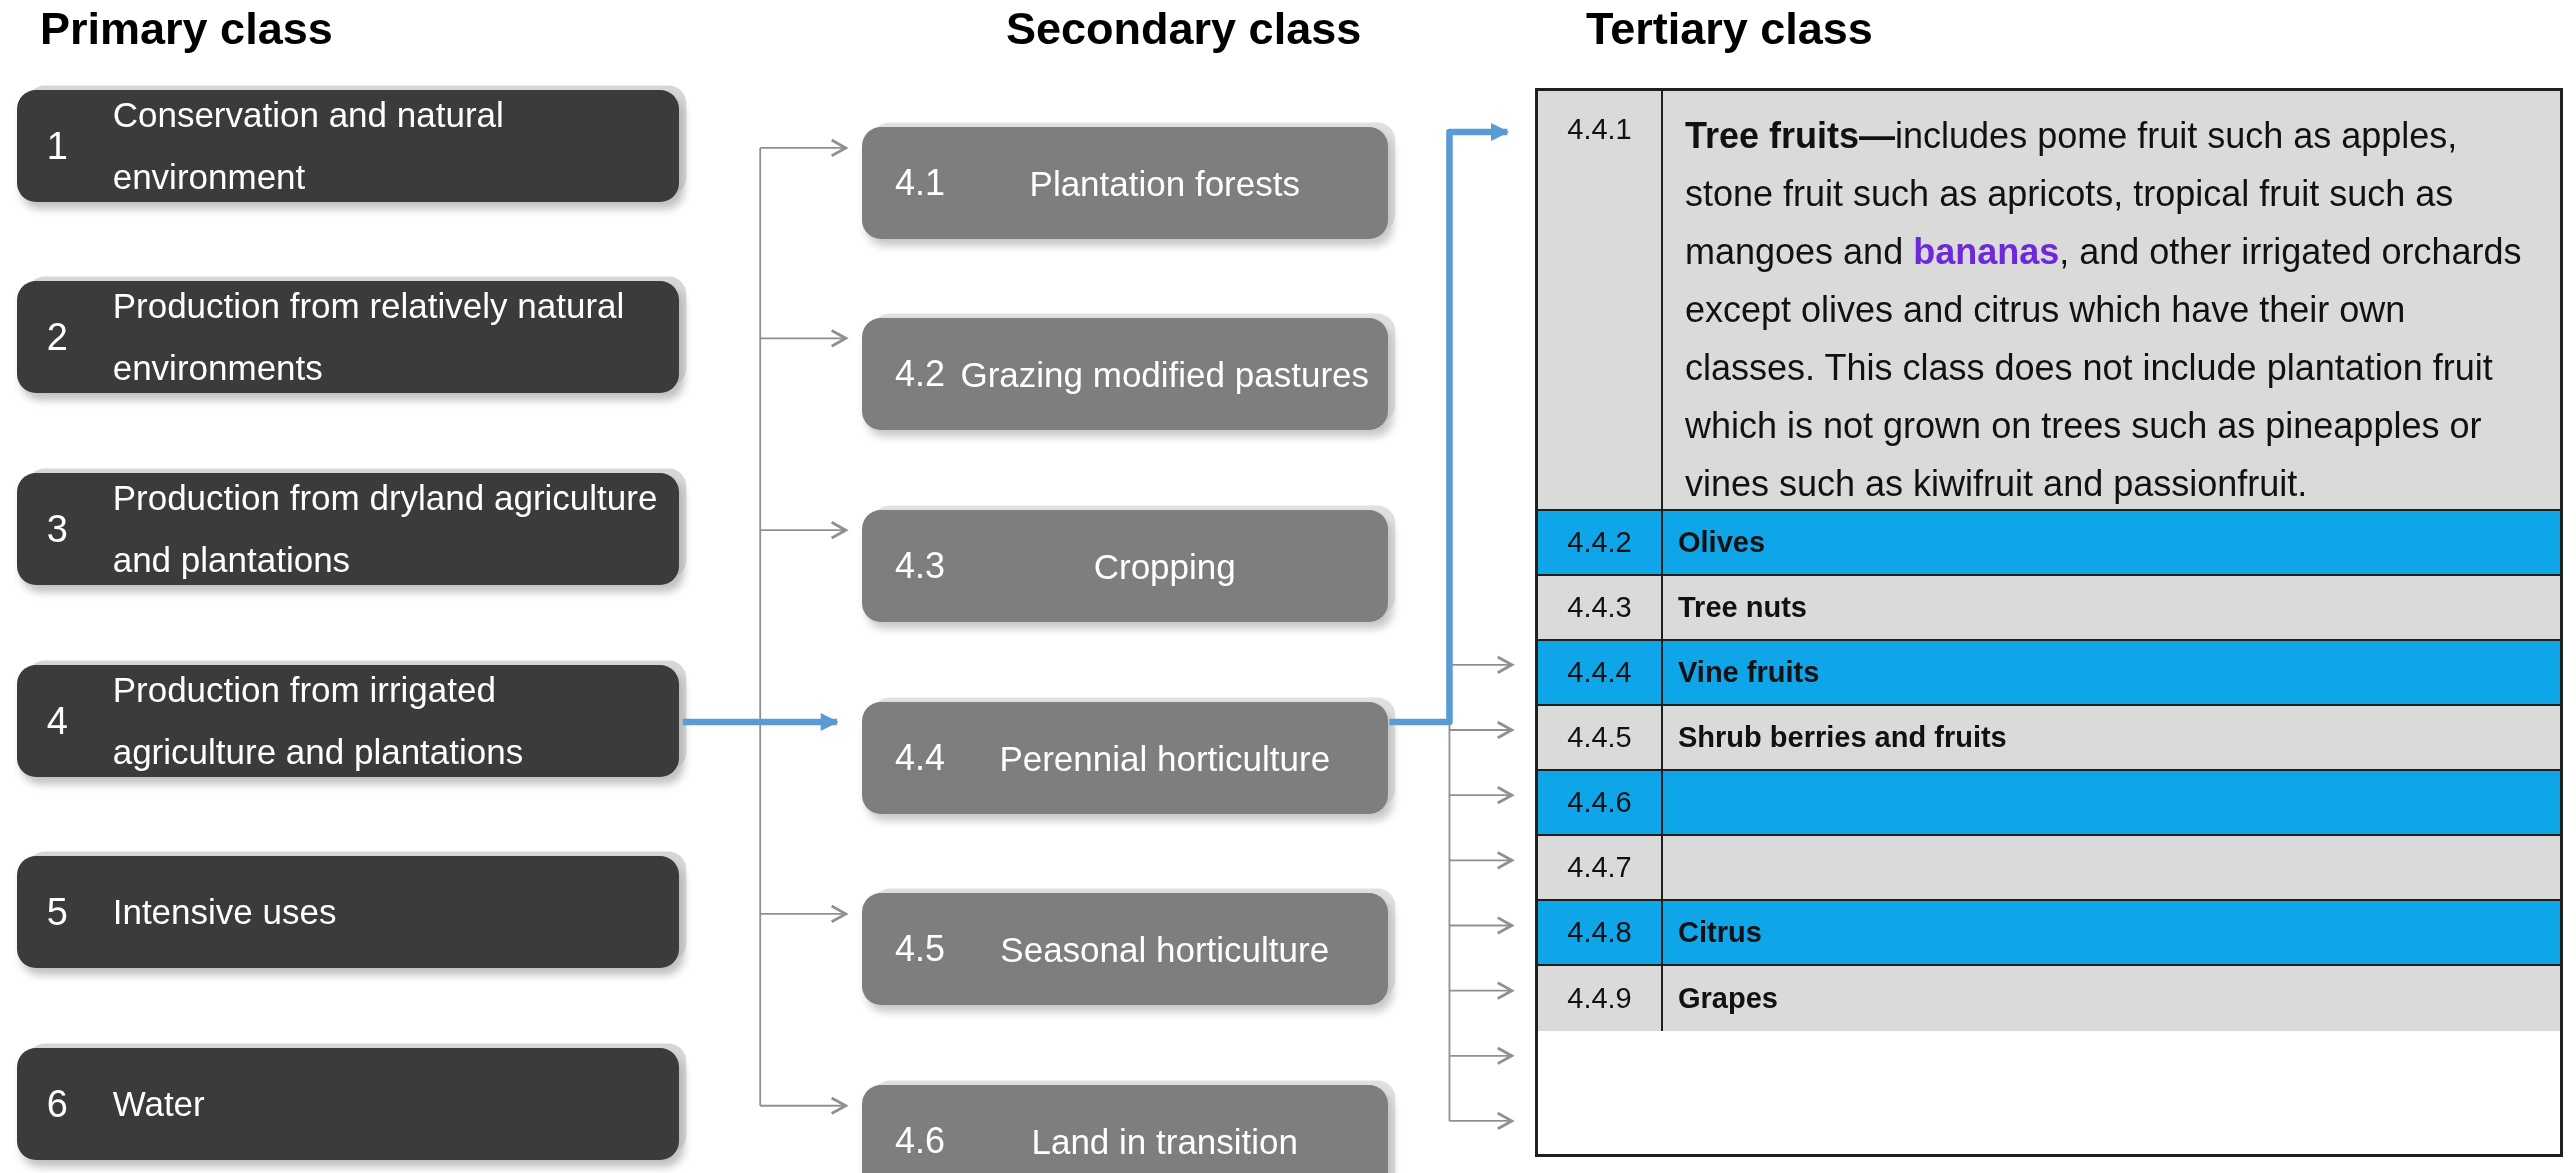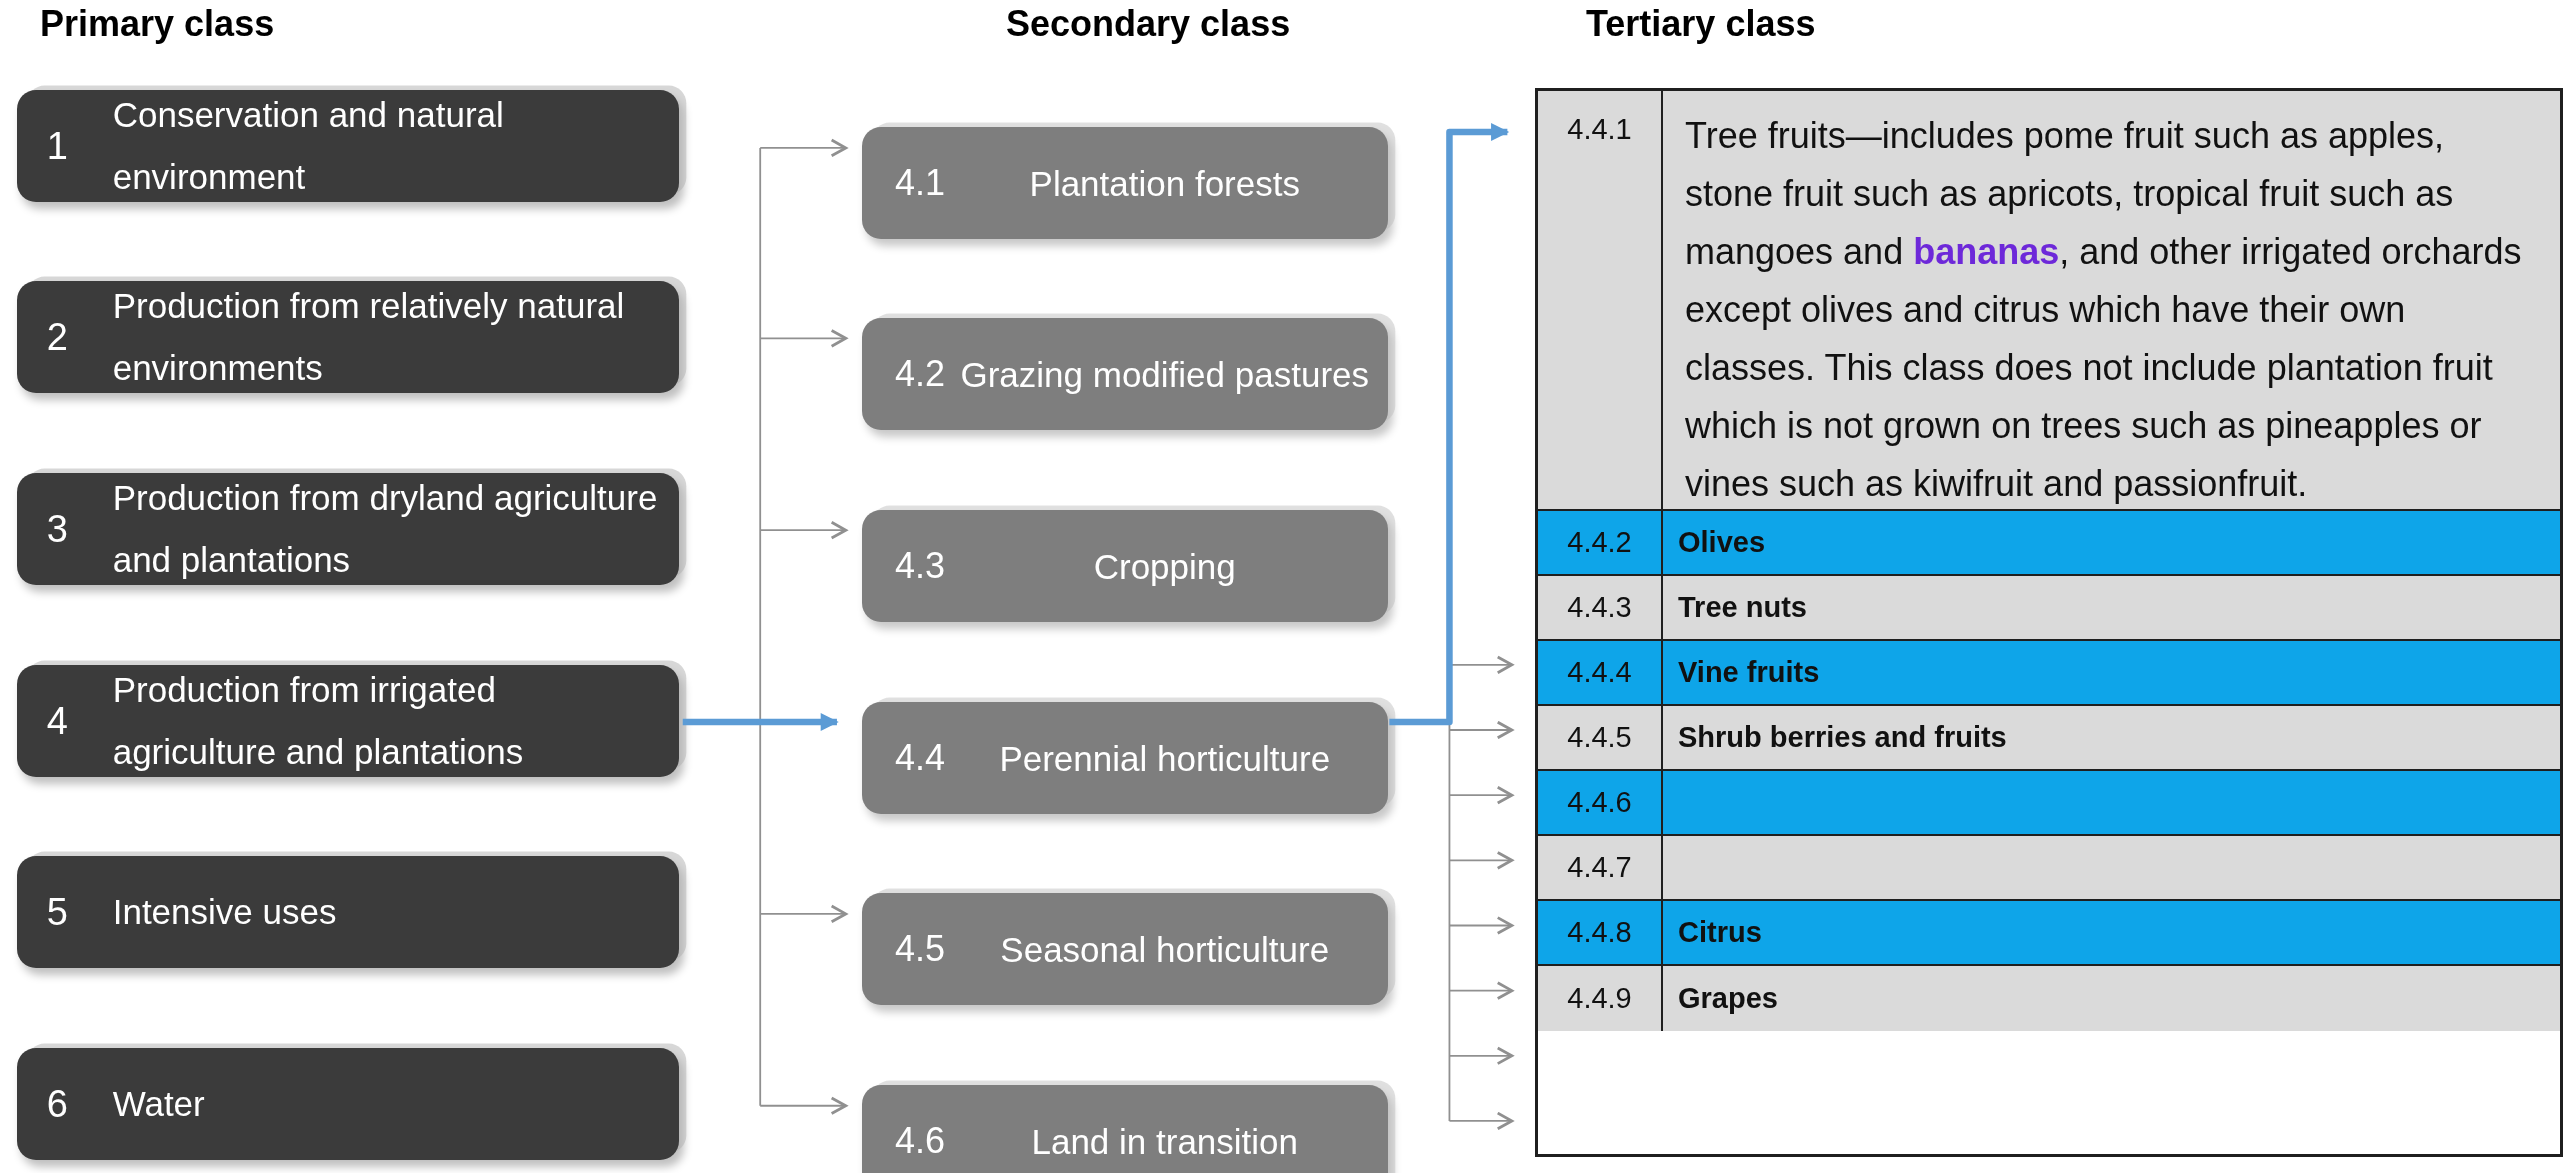--- a/index.html
+++ b/index.html
@@ -1,20 +1,20 @@
 <!DOCTYPE html>
 <html style="font-size:11.6px"><head>
 <meta charset="utf-8">
 <style>
   html,body{margin:0;padding:0;background:#fff;}
   #canvas{
     position:relative;width:2576px;height:1174px;overflow:hidden;background:#ffffff;
     font-family:"Liberation Sans",sans-serif;color:#111;
   }
-  .hdr{position:absolute;top:2.9px;font-size:36px;font-weight:bold;color:#000;white-space:nowrap;}
+  .hdr{position:absolute;top:2.9px;font-size:45px;font-weight:bold;color:#000;white-space:nowrap;}
   
   .pbox{
     position:absolute;left:16.7px;width:662px;height:112px;background:#3b3b3b;border-radius:19px;color:#fff;
     box-shadow:8.7px -5.8px 0 -1.4px rgba(176,176,176,.5), 4.3px 6.5px 8.7px rgba(0,0,0,.25);
   }
   .pbox .num{position:absolute;left:30px;top:50%;transform:translateY(-50%);font-size:38px;}
   .pbox .lbl{position:absolute;left:96px;right:17.4px;top:50%;transform:translateY(-50%);font-size:35px;line-height:62px;}
   
   .sbox{
     position:absolute;left:862px;width:526px;height:112px;background:#7e7e7e;border-radius:19px;color:#fff;
@@ -35,21 +35,21 @@
   .trow.last{border-bottom:none;}
   .trow.gray{background:#dadada;}
   .trow.first{height:420px;}
   .tnum{
     width:125px;flex-shrink:0;box-sizing:border-box;border-right:2.9px solid #1f1f1f;
     display:flex;align-items:center;justify-content:center;font-size:29px;color:#111;
   }
   .trow.first .tnum{align-items:flex-start;padding-top:22px;}
   .tlbl{flex:1;display:flex;align-items:center;padding-left:15px;font-size:29px;font-weight:bold;color:#111;}
   .tbody{flex:1;padding:16px 30px 0 22px;font-size:36px;line-height:58px;color:#111;overflow:hidden;}
-  .tbody .lead{font-weight:normal;}
+  .tbody .lead{font-weight:bold;}
   .tbody .blue-link{font-weight:bold;color:#6d28d9;}
   
   #wires{position:absolute;left:0;top:0;pointer-events:none;}
 </style>
 </head>
 <body>
 
 <div id="canvas">
 
   <div class="hdr" style="left:40px">Primary class</div>

